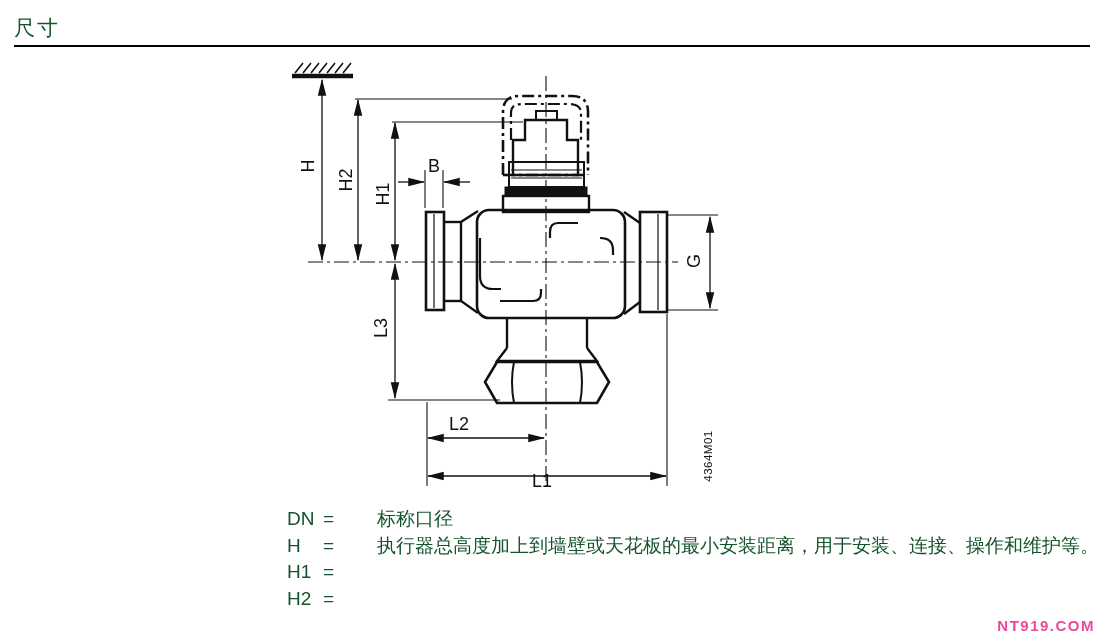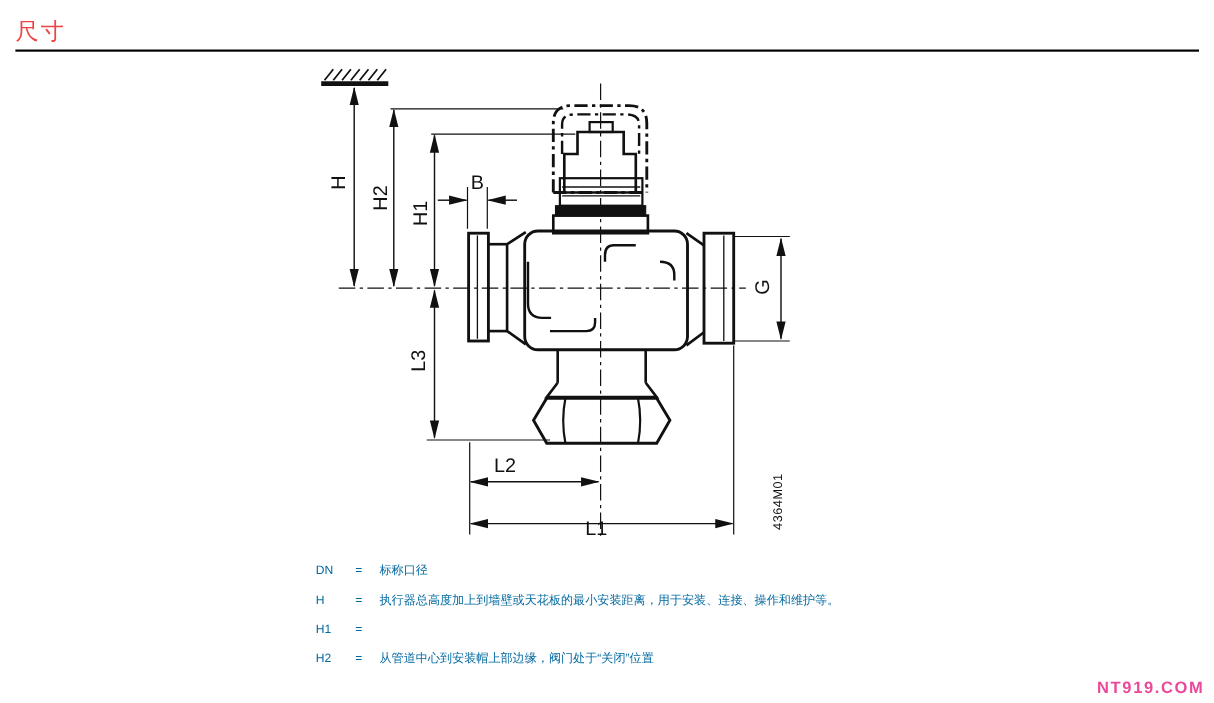--- a/index.html
+++ b/index.html
@@ -1,43 +1,43 @@
 <!DOCTYPE html>
 <html><head>
 <meta charset="utf-8">
 <style>
   html,body{margin:0;padding:0;background:#fff;}
   .page{
     position:relative;width:1104px;height:639px;background:#fff;overflow:hidden;
     font-family:"Liberation Sans",sans-serif;color:#1a1a1a;
   }
   .title{
-    position:absolute;left:14px;top:14px;font-size:21px;letter-spacing:2px;color:#ef4444;
+    position:absolute;left:14px;top:14px;font-size:21px;letter-spacing:2px;color:#14532d;
   }
   .rule{
     position:absolute;left:14px;top:45px;width:1076px;height:0;border-top:2px solid #000;
   }
   .drawing{position:absolute;left:0;top:0;width:1104px;height:639px;}
   svg{position:absolute;left:0;top:0;}
   .dim{
     position:absolute;font-size:18px;color:#111;white-space:nowrap;
     transform:translate(-50%,-50%);
   }
   .dim.rot{transform:translate(-50%,-50%) rotate(-90deg);}
   .code{
     position:absolute;font-size:11.5px;color:#111;white-space:nowrap;
     transform:translate(-50%,-50%) rotate(-90deg);letter-spacing:.5px;
   }
   .legend{
-    position:absolute;left:287px;top:506px;font-size:11px;color:#0369a1;
+    position:absolute;left:287px;top:506px;font-size:19px;color:#14532d;
   }
   .legend-row{display:flex;line-height:26.5px;}
   .legend-sym{width:36px;}
   .legend-eq{width:22px;}
-  .legend-text{white-space:nowrap;}
+  .legend-text{white-space:nowrap;margin-left:32px;}
   .watermark{
     position:absolute;right:9px;top:617px;font-size:15px;font-weight:bold;
     color:#ec4899;letter-spacing:1.5px;
   }
 </style>
 </head>
 <body>
 
 <div class="page">
 
@@ -155,18 +155,17 @@
       <span class="legend-eq">=</span>
       <span class="legend-text">执行器总高度加上到墙壁或天花板的最小安装距离，用于安装、连接、操作和维护等。</span>
     </div>
     <div class="legend-row">
       <span class="legend-sym">H1</span>
       <span class="legend-eq">=</span>
     </div>
     <div class="legend-row">
       <span class="legend-sym">H2</span>
       <span class="legend-eq">=</span>
-      <span class="legend-text">从管道中心到安装帽上部边缘，阀门处于“关闭”位置</span>
     </div>
   </div>
 
   <div class="watermark">NT919.COM</div>
 </div>
 
 </body></html>

